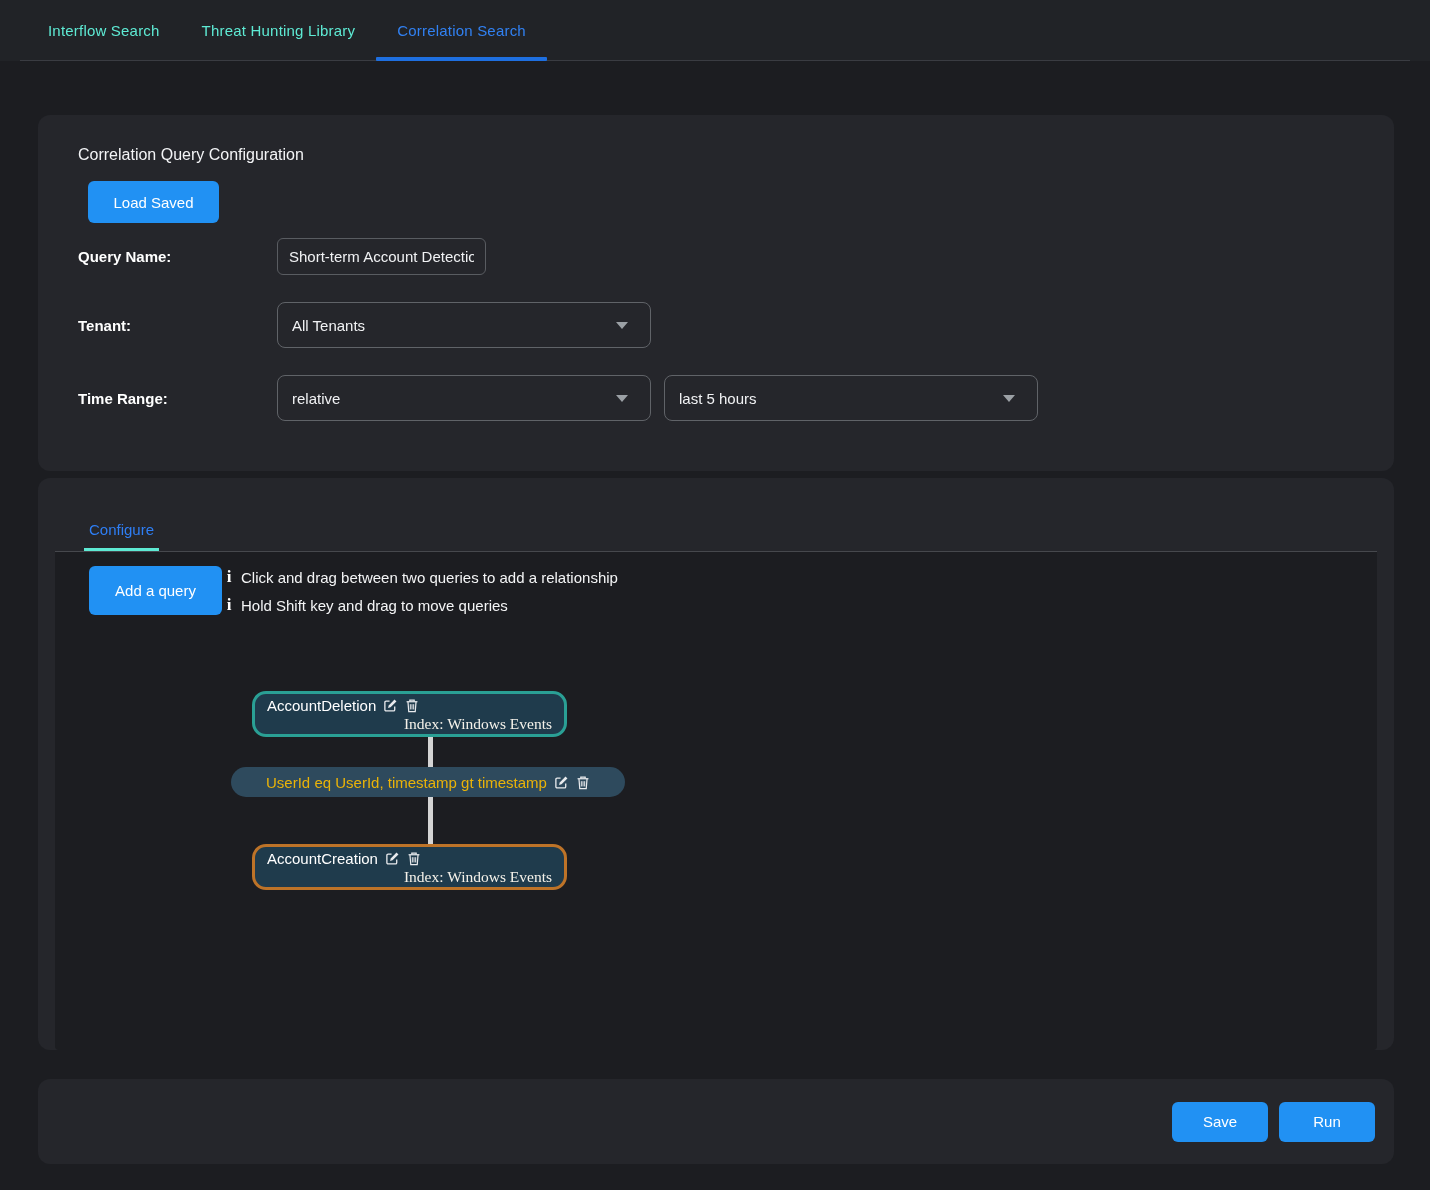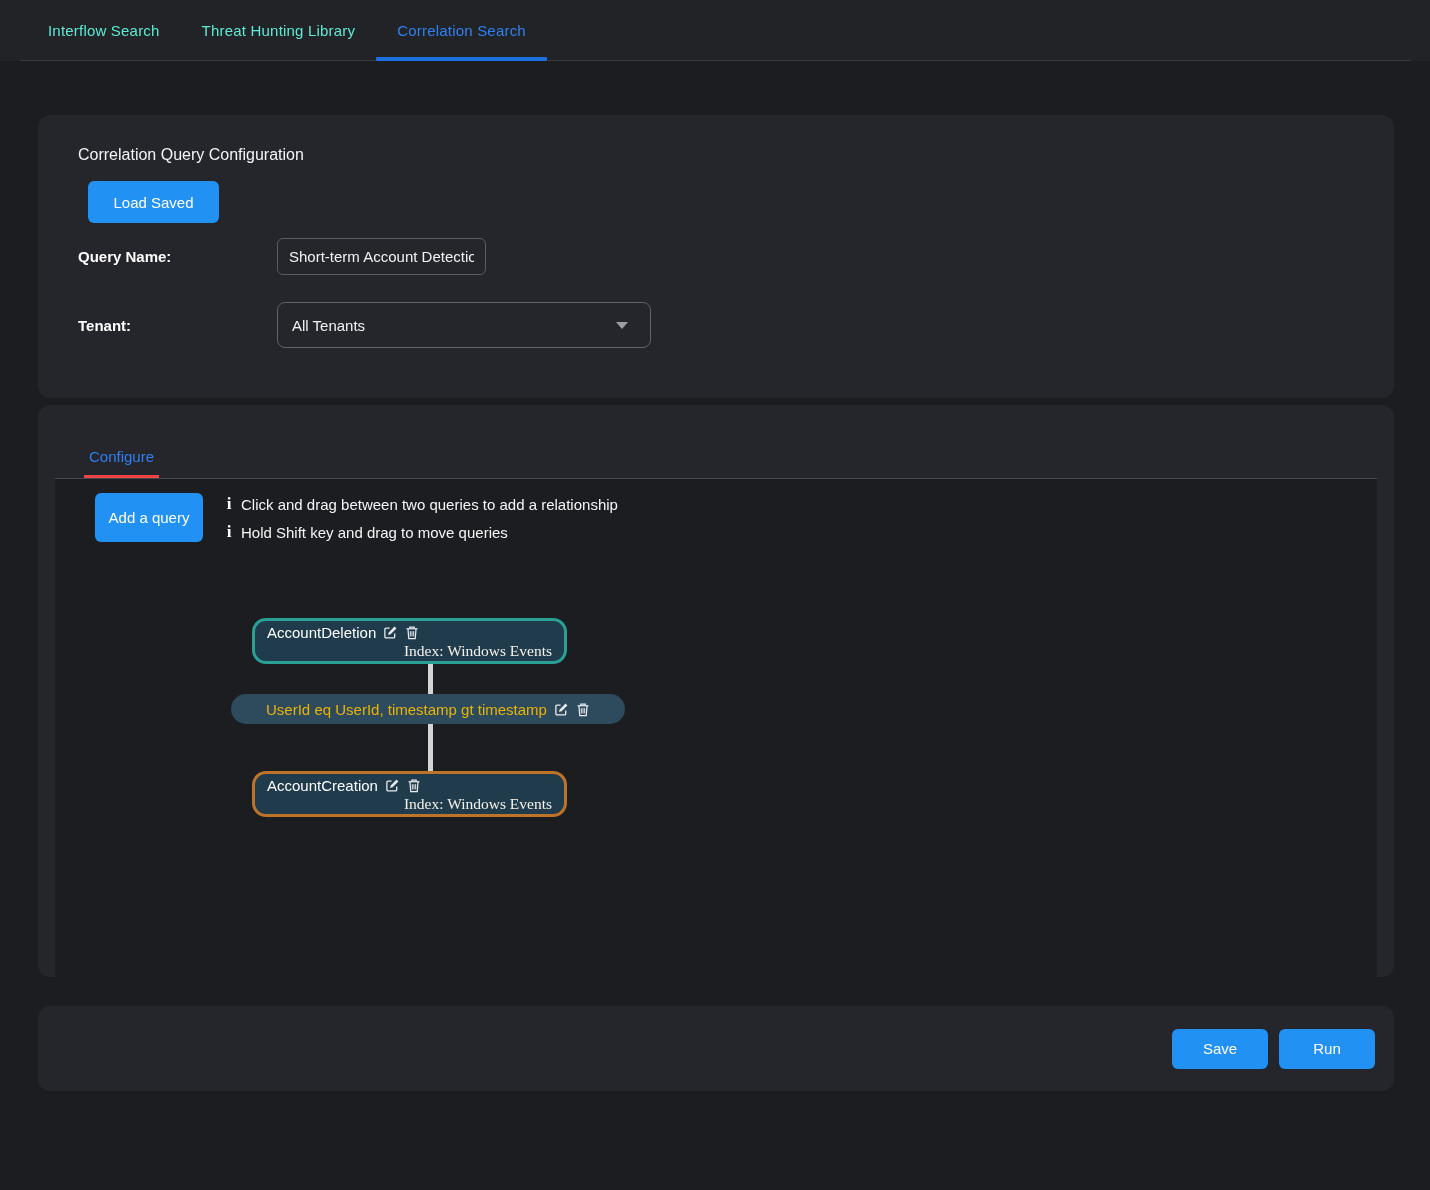--- a/index.html
+++ b/index.html
@@ -57,27 +57,27 @@
     width: 0; height: 0; border-left: 6px solid transparent; border-right: 6px solid transparent;
     border-top: 7px solid #9ba0a5; margin-right: 8px;
   }
   .row-time .select + .select { margin-left: 13px; }
 
   
   .configure-panel { margin-bottom: 29px; padding-bottom: 0; }
   .sub-tabbar { height: 73px; padding-left: 46px; display: flex; }
   .sub-tab {
     display: flex; align-items: flex-end; padding: 0 5px 10px 5px;
-    color: #2e7ef5; font-size: 15px; border-bottom: 3px solid #ef4444; cursor: pointer;
+    color: #2e7ef5; font-size: 15px; border-bottom: 3px solid #5eead4; cursor: pointer;
   }
   .canvas {
     margin: 0 17px 20px 17px; height: 499px; background: #1c1d21;
     border-top: 1px solid #46484d; position: relative; border-radius: 0 0 4px 4px;
   }
-  .add-query { position: absolute; left: 40px; top: 14px; width: 108px; height: 49px; }
+  .add-query { position: absolute; left: 34px; top: 14px; width: 133px; height: 49px; }
   .hints { position: absolute; left: 168px; top: 11px; }
   .hint { display: flex; align-items: center; height: 28px; font-size: 15px; color: #f4f5f6; }
   .info-i {
     font-family: "Liberation Serif", serif; font-weight: 700; font-style: normal;
     font-size: 17px; color: #ffffff; width: 12px; margin-right: 6px; text-align: center;
   }
 
   
   .connector {
     position: absolute; left: 373px; top: 185px; width: 5px; height: 107px;
@@ -136,20 +136,31 @@
     </div>
 
     <div class="form-row row-tenant">
       <span class="lbl">Tenant:</span>
       <div class="select">
         <span class="val">All Tenants</span>
         <span class="caret"></span>
       </div>
     </div>
 
+    <div class="form-row row-time">
+      <span class="lbl">Time Range:</span>
+      <div class="select">
+        <span class="val">relative</span>
+        <span class="caret"></span>
+      </div>
+      <div class="select">
+        <span class="val">last 5 hours</span>
+        <span class="caret"></span>
+      </div>
+    </div>
   </section>
 
   <section class="panel configure-panel">
     <div class="sub-tabbar">
       <div class="sub-tab">Configure</div>
     </div>
 
     <div class="canvas">
       <button class="btn add-query">Add a query</button>
 

